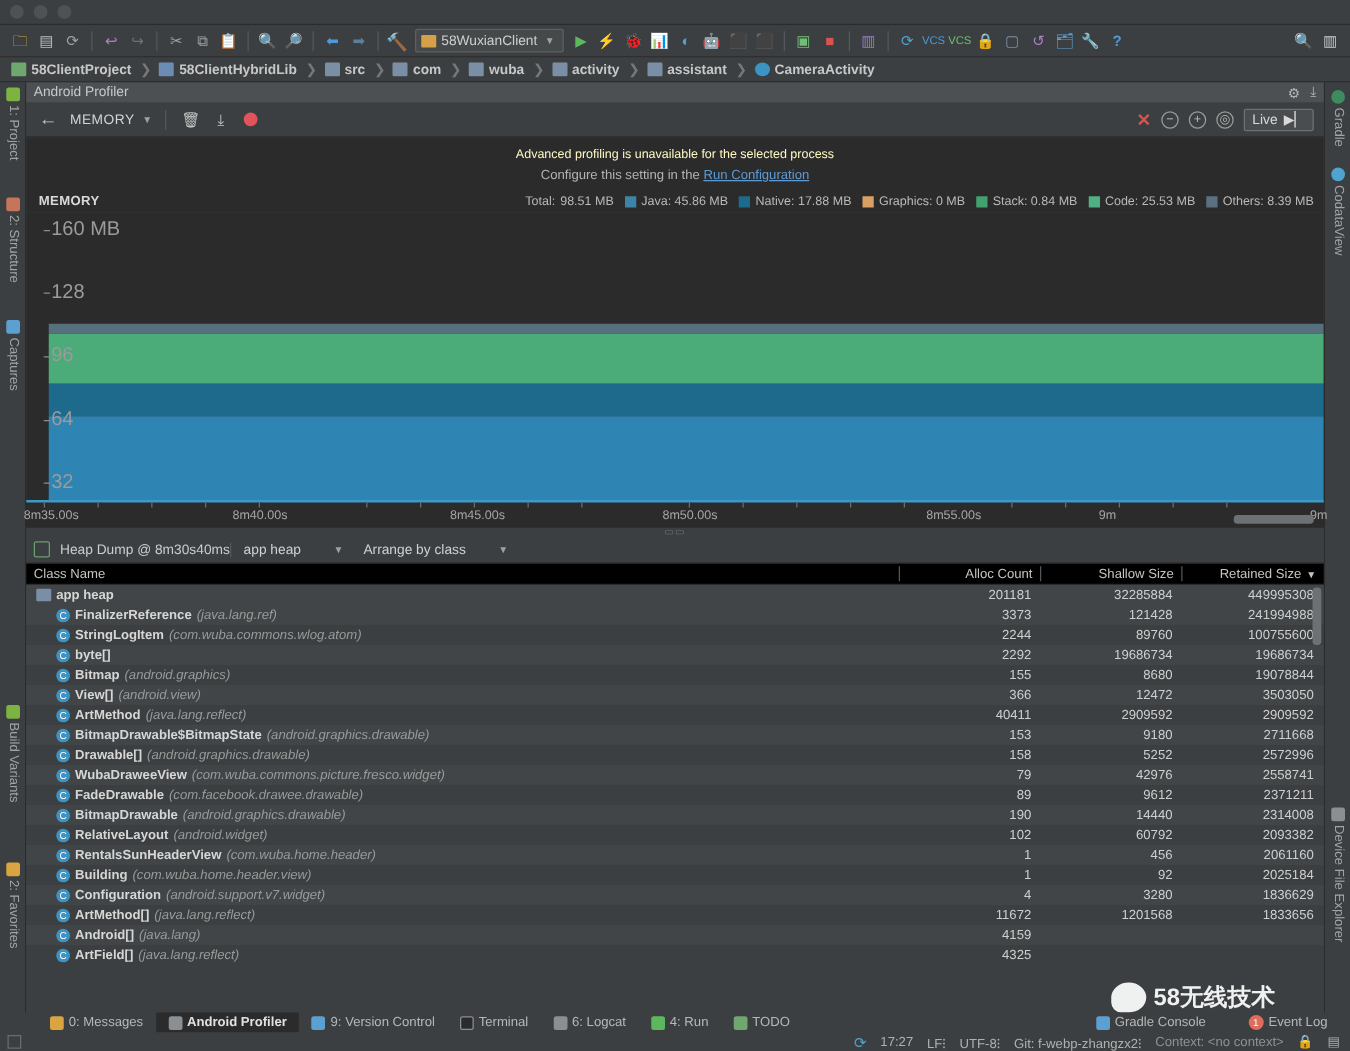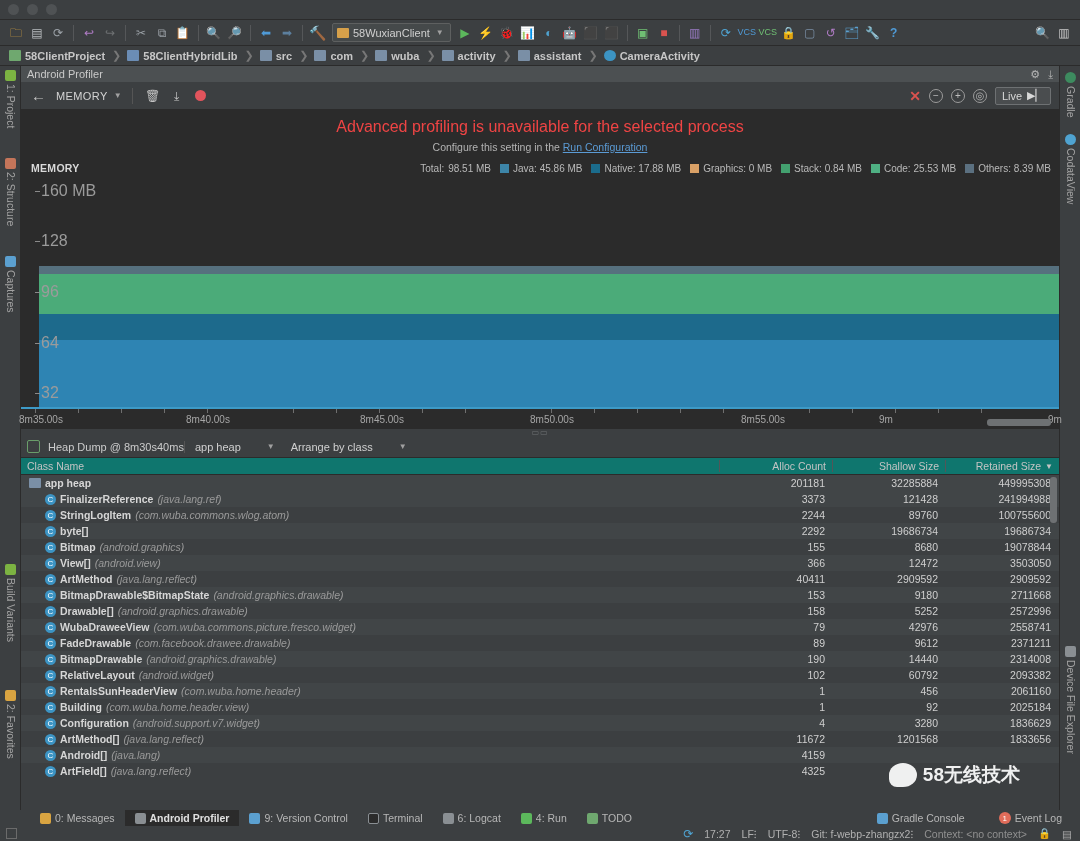--- a/index.html
+++ b/index.html
@@ -99,21 +99,21 @@
   .circ { width: 14px; height: 14px; border: 1px solid #9b9b9b; border-radius: 50%;
           display: flex; align-items: center; justify-content: center;
           font-size: 10px; color: #bdbdbd; line-height: 1; }
   .live {
     display: flex; align-items: center; gap: 5px; height: 18px;
     border: 1px solid #6e7173; border-radius: 2px; background: #4a4d4f;
     padding: 0 6px; font-size: 11px; color: #d8d8d8;
   }
 
   .banner { background: #2b2b2b; padding: 8px 0 6px; text-align: center; }
-  .banner .b1 { font-size: 16px; color: #ef4444; }
+  .banner .b1 { font-size: 10px; color: #fef9c3; }
   .banner .b2 { font-size: 10.5px; color: #b3b3b3; margin-top: 5px; }
   .banner .b2 a { color: #5b9bd5; text-decoration: underline; }
 
   
   .legend-row {
     height: 18px; background: #2b2b2b; display: flex; align-items: center;
     padding: 0 8px 0 10px; position: relative; font-size: 10px; color: #b9b9b9;
   }
   .legend-row .memttl { font-size: 10.5px; font-weight: bold; color: #d9d9d9; letter-spacing: .3px; }
   .legend-items { position: absolute; right: 8px; display: flex; align-items: center; gap: 9px; }
@@ -149,21 +149,21 @@
     gap: 0; padding-left: 6px; border-bottom: 1px solid #2b2b2b; font-size: 11px; color: #cccccc;
   }
   .heap-ico { width: 13px; height: 13px; border: 1px solid #6a9e6a; border-radius: 2px; margin-right: 8px; }
   .heap-label { border-right: 1px solid #555; }
   .combo { display: flex; align-items: center; padding: 0 6px 0 10px; gap: 26px; }
   .combo .cv { color: #d0d0d0; }
   .combo .cc { color: #a0a0a0; font-size: 8px; }
 
   
   .tablehead {
-    height: 17px; background: #0f766e; display: flex; align-items: center;
+    height: 17px; background: #000000; display: flex; align-items: center;
     font-size: 10.5px; color: #c4c4c4; border-bottom: 1px solid #2b2b2b;
   }
   .th { padding: 0 6px; display: flex; align-items: center; }
   .th.name { flex: 1; border-right: 1px solid #535658; }
   .th.num { width: 113px; justify-content: flex-end; border-right: 1px solid #535658; }
   .th.num.last { border-right: none; }
   .tablebody { flex: 1; background: #3c3f41; overflow: hidden; position: relative; }
   .trow { height: 16px; display: flex; align-items: center; font-size: 10.5px; }
   .trow:nth-child(odd) { background: #414547; }
   .tname { flex: 1; display: flex; align-items: center; gap: 4px; padding-left: 8px; overflow: hidden; white-space: nowrap; }
@@ -191,21 +191,21 @@
     background: #3c3f41; display: flex; align-items: center;
     font-size: 10.5px; color: #b0b0b0; padding-left: 6px;
   }
   .sb-ico { width: 11px; height: 11px; border: 1px solid #6b6b6b; margin-right: 8px; }
   .sb-right { position: absolute; right: 8px; display: flex; align-items: center; gap: 11px; }
   .badge-red { width: 12px; height: 12px; border-radius: 50%; background: #e06c5a; color: #fff;
                font-size: 8px; display: flex; align-items: center; justify-content: center; }
 
   
   .watermark {
-    position: absolute; right: 60px; bottom: 53px;
+    position: absolute; right: 60px; bottom: 30px;
     display: flex; align-items: center; gap: 6px;
     color: #fff; font-size: 19px; font-weight: bold; opacity: .92;
     pointer-events: none;
   }
   .wm-bubble { width: 28px; height: 24px; background: #fff; border-radius: 50% 50% 50% 8px; }
 </style>
 </head>
 <body>
 
 <div id="app">

